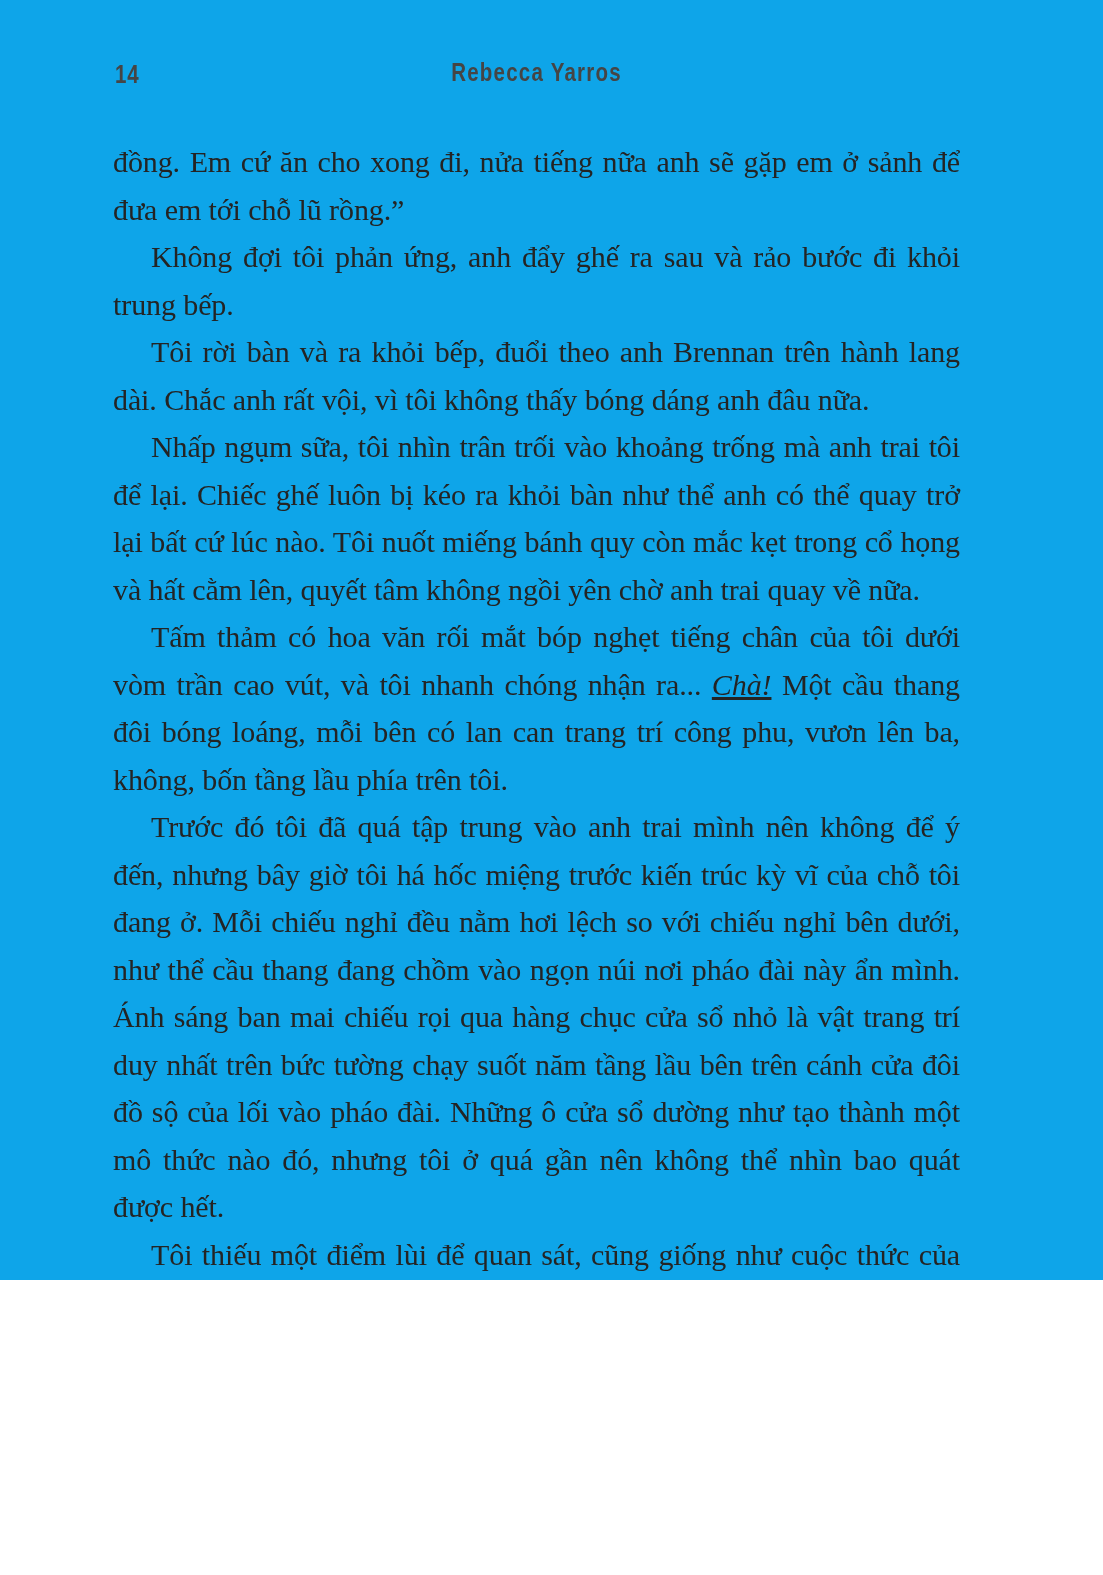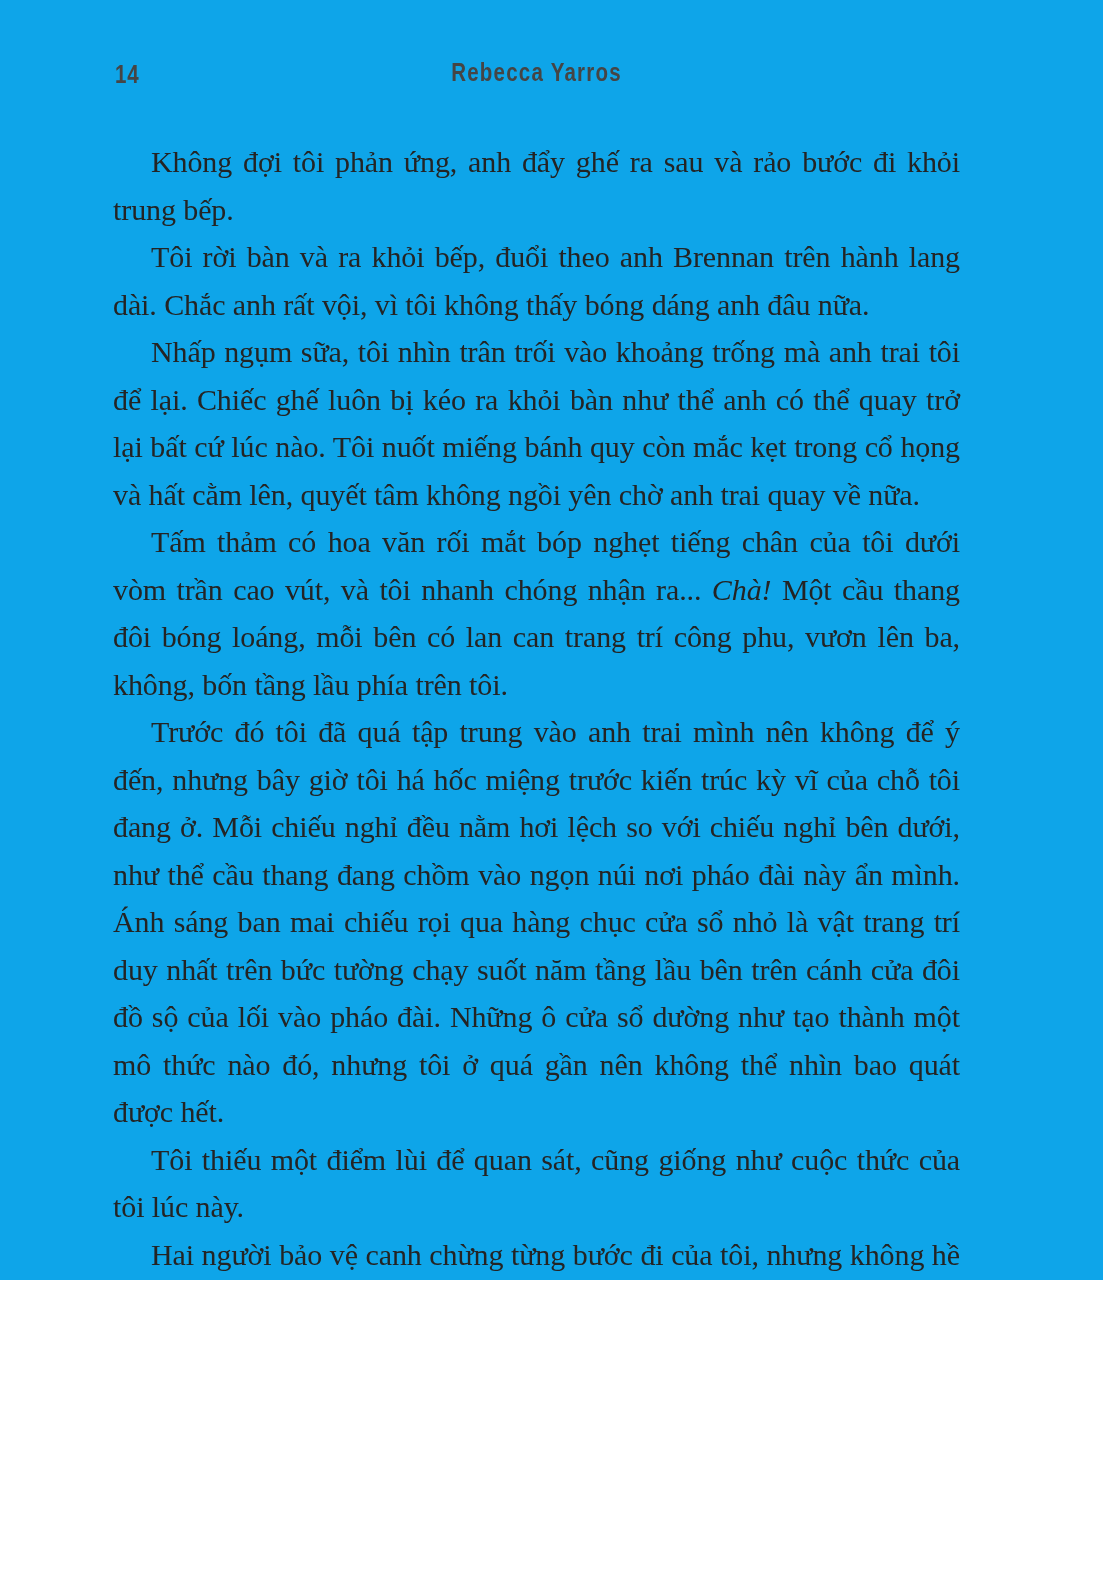--- a/index.html
+++ b/index.html
@@ -50,33 +50,35 @@
   }
   .text-block p {
     margin: 0;
     padding: 0;
   }
   .text-block p.indent {
     text-indent: 38px;
   }
   .text-block em {
     font-style: italic;
+    text-decoration: underline;
   }
 </style>
 </head>
 <body>
 
 <div class="page">
 
   <header class="running-header">
     <span class="pagenum">14</span>
     <span class="author">Rebecca Yarros</span>
   </header>
 
   <main class="text-block">
+    <p class="noindent">đồng. Em cứ ăn cho xong đi, nửa tiếng nữa anh sẽ gặp em ở sảnh để đưa em tới chỗ lũ rồng.”</p>
     <p class="indent">Không đợi tôi phản ứng, anh đẩy ghế ra sau và rảo bước đi khỏi trung bếp.</p>
     <p class="indent">Tôi rời bàn và ra khỏi bếp, đuổi theo anh Brennan trên hành lang dài. Chắc anh rất vội, vì tôi không thấy bóng dáng anh đâu nữa.</p>
     <p class="indent">Nhấp ngụm sữa, tôi nhìn trân trối vào khoảng trống mà anh trai tôi để lại. Chiếc ghế luôn bị kéo ra khỏi bàn như thể anh có thể quay trở lại bất cứ lúc nào. Tôi nuốt miếng bánh quy còn mắc kẹt trong cổ họng và hất cằm lên, quyết tâm không ngồi yên chờ anh trai quay về nữa.</p>
     <p class="indent"><span>Tấm thảm có hoa văn rối mắt bóp nghẹt tiếng chân của tôi dưới vòm trần cao vút, và tôi nhanh chóng nhận ra... </span><em>Chà!</em><span> Một cầu thang đôi bóng loáng, mỗi bên có lan can trang trí công phu, vươn lên ba, không, bốn tầng lầu phía trên tôi.</span></p>
     <p class="indent">Trước đó tôi đã quá tập trung vào anh trai mình nên không để ý đến, nhưng bây giờ tôi há hốc miệng trước kiến trúc kỳ vĩ của chỗ tôi đang ở. Mỗi chiếu nghỉ đều nằm hơi lệch so với chiếu nghỉ bên dưới, như thể cầu thang đang chồm vào ngọn núi nơi pháo đài này ẩn mình. Ánh sáng ban mai chiếu rọi qua hàng chục cửa sổ nhỏ là vật trang trí duy nhất trên bức tường chạy suốt năm tầng lầu bên trên cánh cửa đôi đồ sộ của lối vào pháo đài. Những ô cửa sổ dường như tạo thành một mô thức nào đó, nhưng tôi ở quá gần nên không thể nhìn bao quát được hết.</p>
     <p class="indent">Tôi thiếu một điểm lùi để quan sát, cũng giống như cuộc thức của tôi lúc này.</p>
     <p class="indent">Hai người bảo vệ canh chừng từng bước đi của tôi, nhưng không hề có động thái ngăn cản khi tôi đi qua. Ít ra tôi cũng không phải tù nhân.</p>
   </main>
 
 </div>

